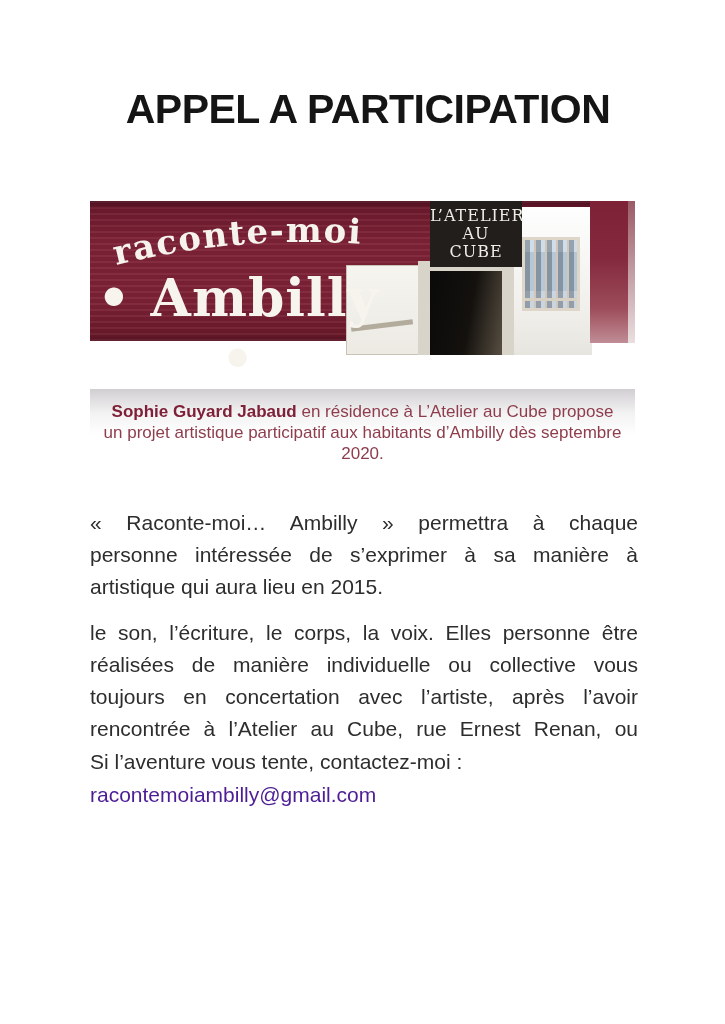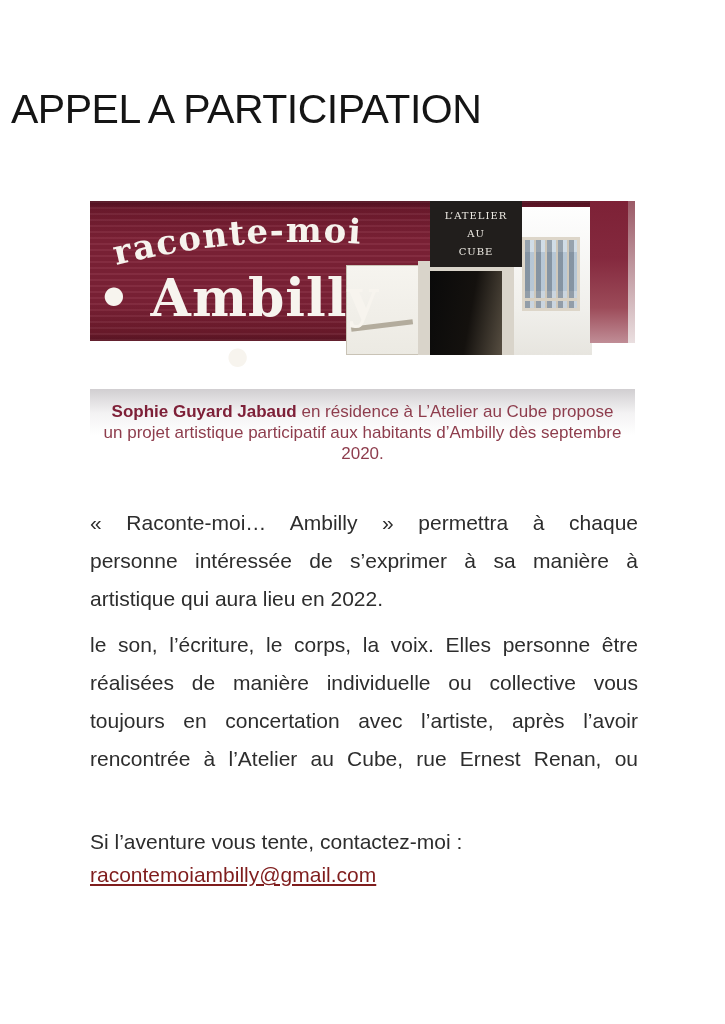--- a/index.html
+++ b/index.html
@@ -9,23 +9,23 @@
     width: 725px;
     height: 1024px;
     margin: 0 auto;
     background: #ffffff;
     overflow: hidden;
     font-family: "Liberation Sans", sans-serif;
     color: #303030;
   }
   .title {
     padding-top: 86px;
-    text-align: left;
+    text-align: center;
     font-size: 41px;
-    font-weight: 400;
+    font-weight: 700;
     letter-spacing: -0.5px;
     color: #151515;
     line-height: 1.15;
     padding-left: 11px;
   }
   
   .image-block {
     position: relative;
     width: 545px;
     margin: 68px 0 0 90px;
@@ -114,21 +114,21 @@
     position: absolute; left: 4px; right: 6px; bottom: 26px; height: 5px;
     background: #b3ac9d;
     transform: rotate(-7deg);
   }
   .atelier-sign {
     left: 340px; top: 0; width: 92px; height: 66px;
     background: #211e1c;
     color: #f0ede6;
     font-family: "DejaVu Serif", serif;
     text-align: center;
-    font-size: 10px;
+    font-size: 16px;
     line-height: 18px;
     letter-spacing: 1px;
     padding-top: 6px;
     z-index: 2;
   }
   
   .caption {
     position: relative;
     z-index: 2;
     height: 64px;
@@ -144,27 +144,26 @@
   .cap-name { font-weight: 700; color: #7e2038; }
   
   .bodytext {
     width: 548px;
     margin: 54px 0 0 90px;
     font-size: 21px;
     line-height: 32px;
     color: #2d2d2d;
   }
   .para + .para { margin-top: 14px; }
-  .jline { text-align: justify; text-align-last: justify; margin-top: 6px; }
+  .jline { text-align: justify; text-align-last: justify; }
   .jline.last { text-align-last: left; }
-  .contact { margin-top: 50px; line-height: 33px; }
+  .contact { line-height: 33px; }
   .email-link {
     display: inline-block;
-    color: #7f1d1d;
-    text-decoration: underline;
+    color: #4c1d95;
     cursor: pointer;
   }
 </style>
 </head>
 <body>
 
 <div class="page">
 
   <h1 class="title">APPEL A PARTICIPATION</h1>
 
@@ -202,21 +201,21 @@
       <div class="cap-line"><span class="cap-name">Sophie Guyard Jabaud</span><span> en résidence à L’Atelier au Cube propose</span></div>
       <div class="cap-line">un projet artistique participatif aux habitants d’Ambilly dès septembre 2020.</div>
     </div>
   </div>
 
   <div class="bodytext">
 
     <div class="para">
       <div class="jline">« Raconte-moi… Ambilly » permettra à chaque</div>
       <div class="jline">personne intéressée de s’exprimer à sa manière à</div>
-      <div class="jline last">artistique qui aura lieu en 2022.</div>
+      <div class="jline last">artistique qui aura lieu en 2015.</div>
     </div>
 
     <div class="para">
       <div class="jline">le son, l’écriture, le corps, la voix. Elles personne être</div>
       <div class="jline">réalisées de manière individuelle ou collective vous</div>
       <div class="jline">toujours en concertation avec l’artiste, après l’avoir</div>
       <div class="jline">rencontrée à l’Atelier au Cube, rue Ernest Renan, ou</div>
     </div>
 
     <div class="contact">

